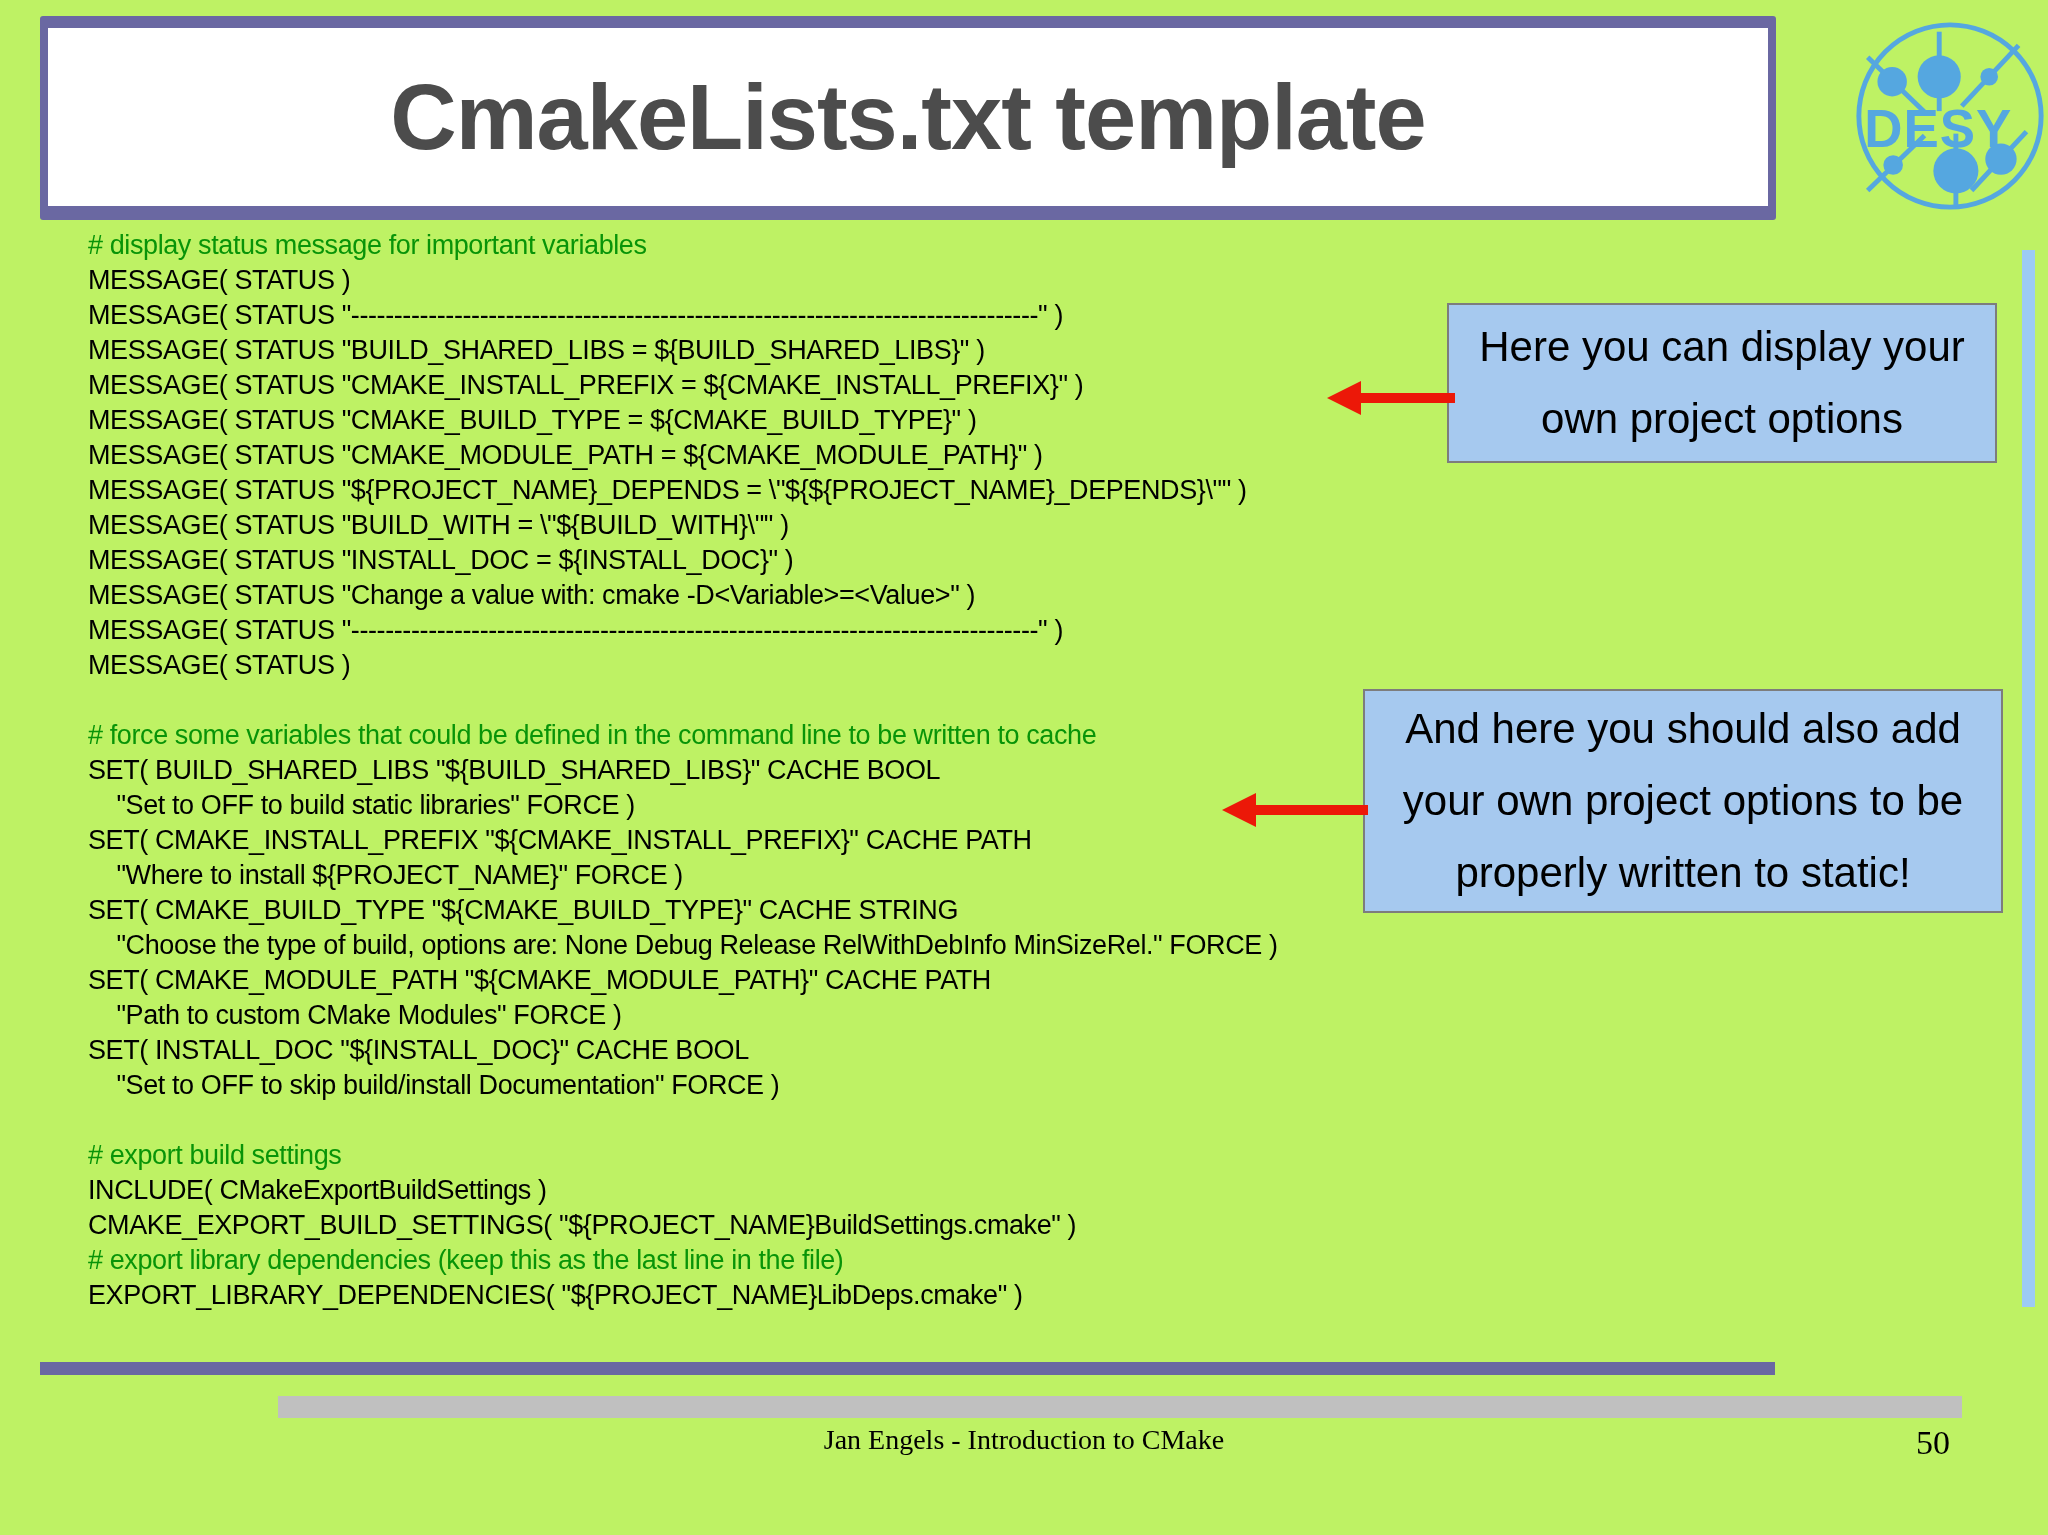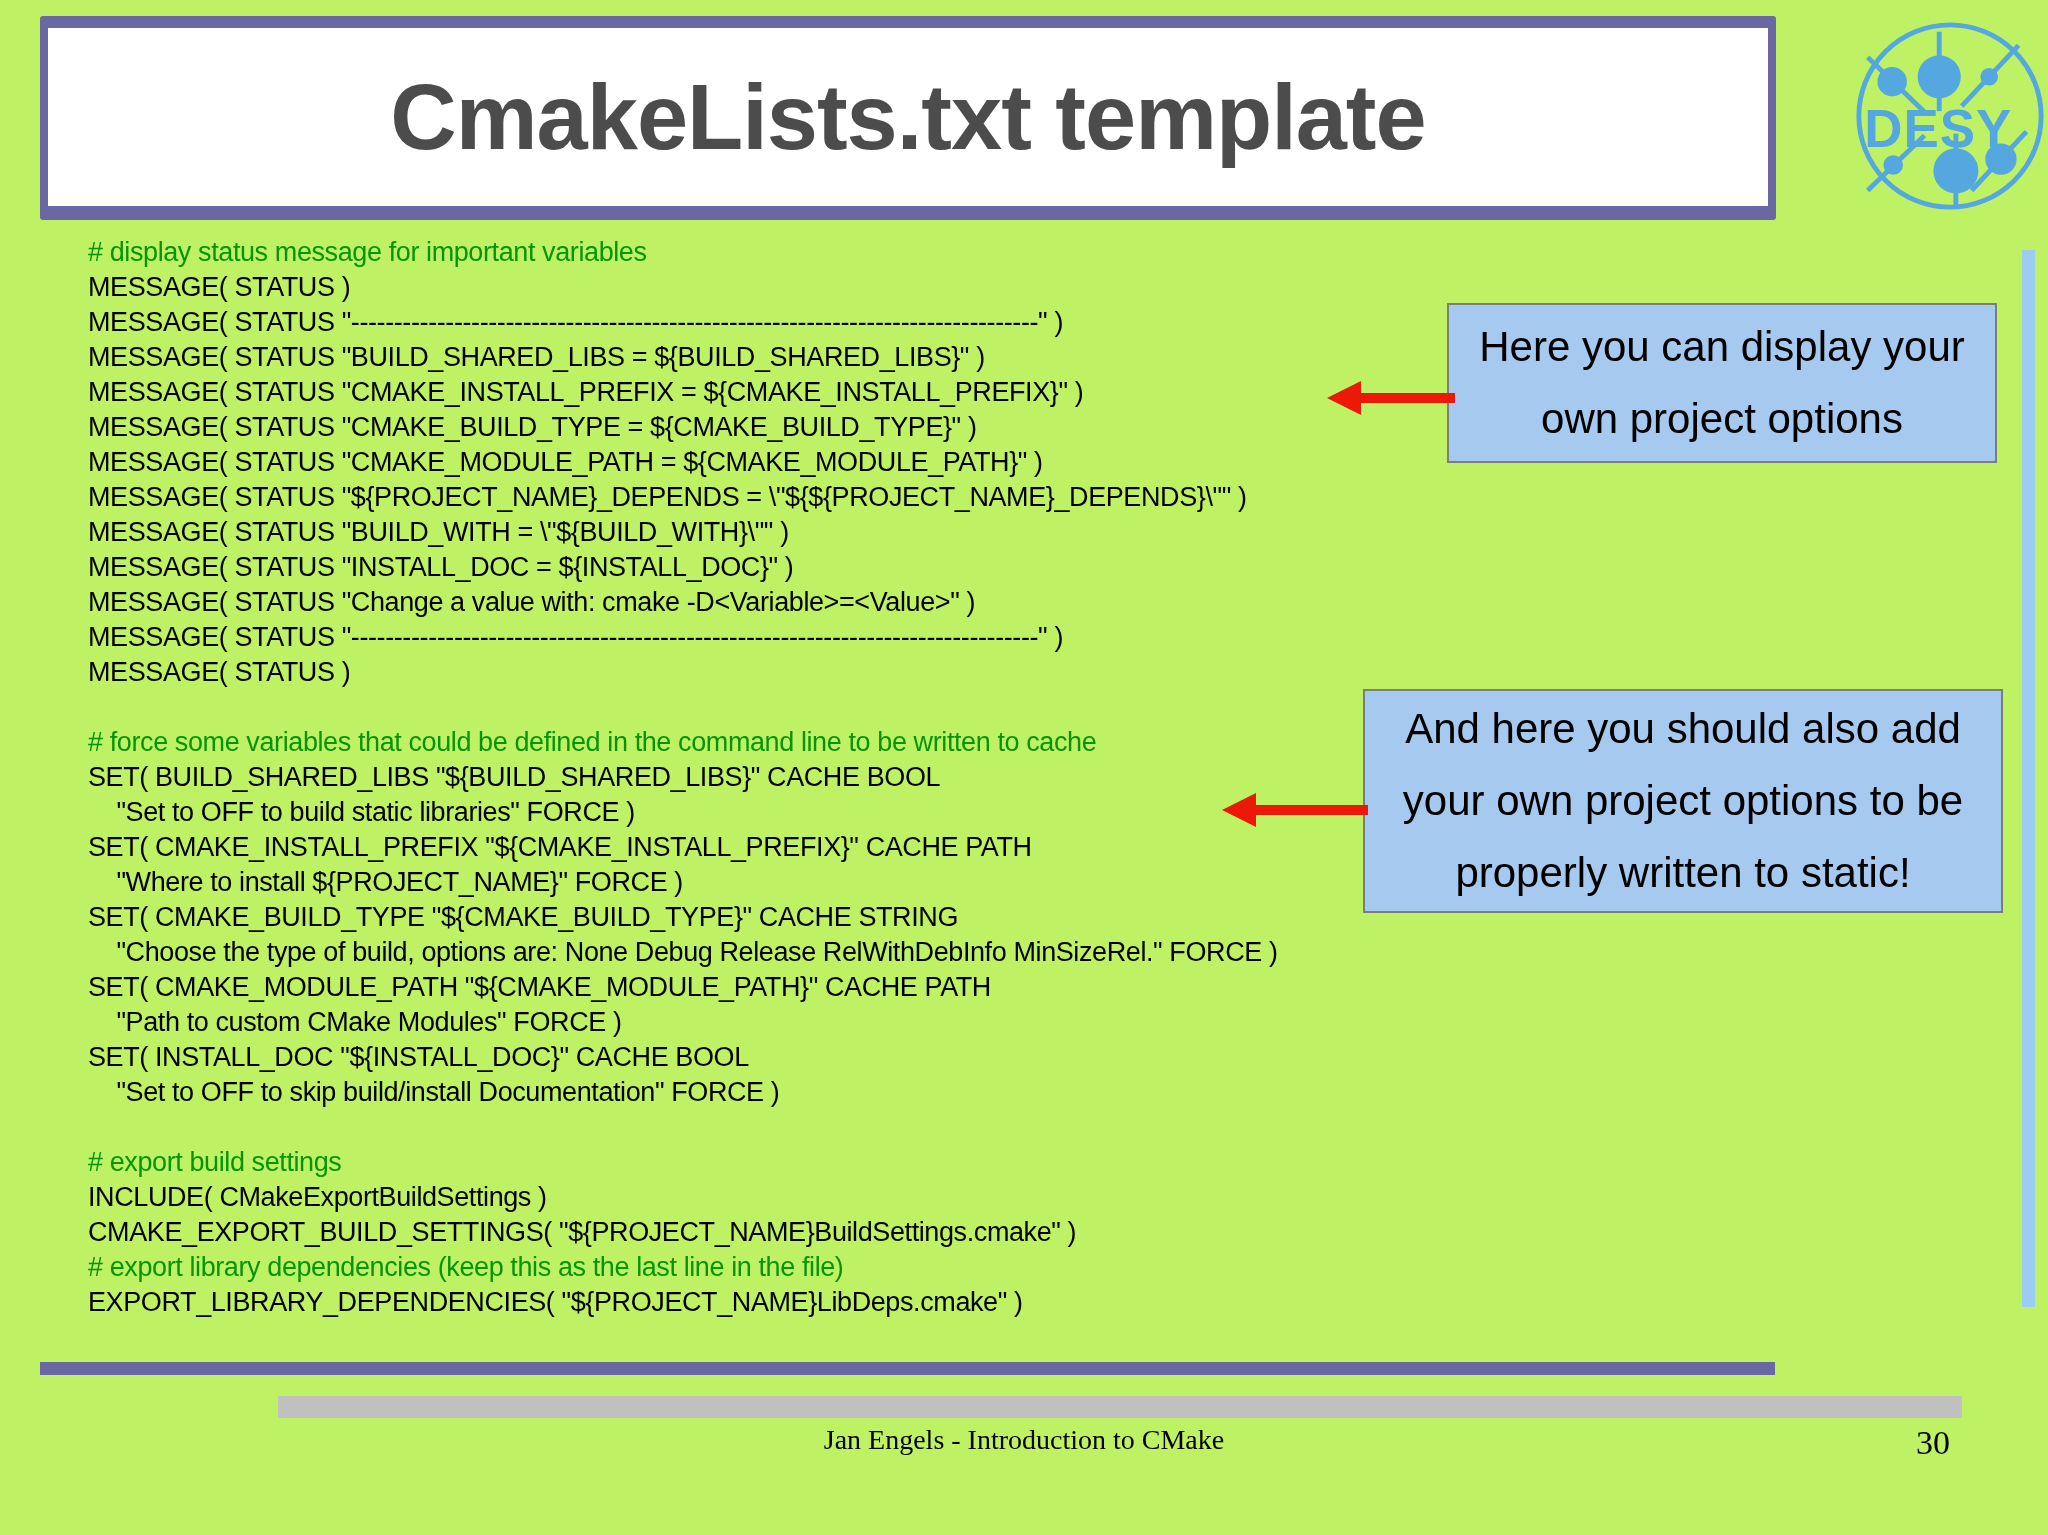--- a/index.html
+++ b/index.html
@@ -34,21 +34,21 @@
     letter-spacing: -1px;
     color: var(--title-gray);
   }
 
   
   .logo { position: absolute; left: 1852px; top: 14px; }
 
   
   .code {
     position: absolute;
-    left: 88px; top: 235px;
+    left: 88px; top: 228px;
     width: 1500px;
     font-size: 27px;
     line-height: 35px;
     letter-spacing: -0.4px;
     color: #000000;
     white-space: pre;
   }
   .code-line { height: 35px; }
   .code-line.comment { color: var(--comment-green); }
 
@@ -171,15 +171,15 @@
   <svg class="arrow arrow-2" width="148" height="44" viewBox="0 0 148 44">
     <rect class="red" x="28" y="17" width="120" height="10"></rect>
     <polygon class="red" points="2,22 36,5 36,39"></polygon>
   </svg>
 
   <div class="side-bar"></div>
 
   <div class="footer-purple-bar"></div>
   <div class="footer-gray-bar"></div>
   <div class="footer-text">Jan Engels - Introduction to CMake</div>
-  <div class="page-number">30</div>
+  <div class="page-number">50</div>
 
 </div>
 
 </body></html>

